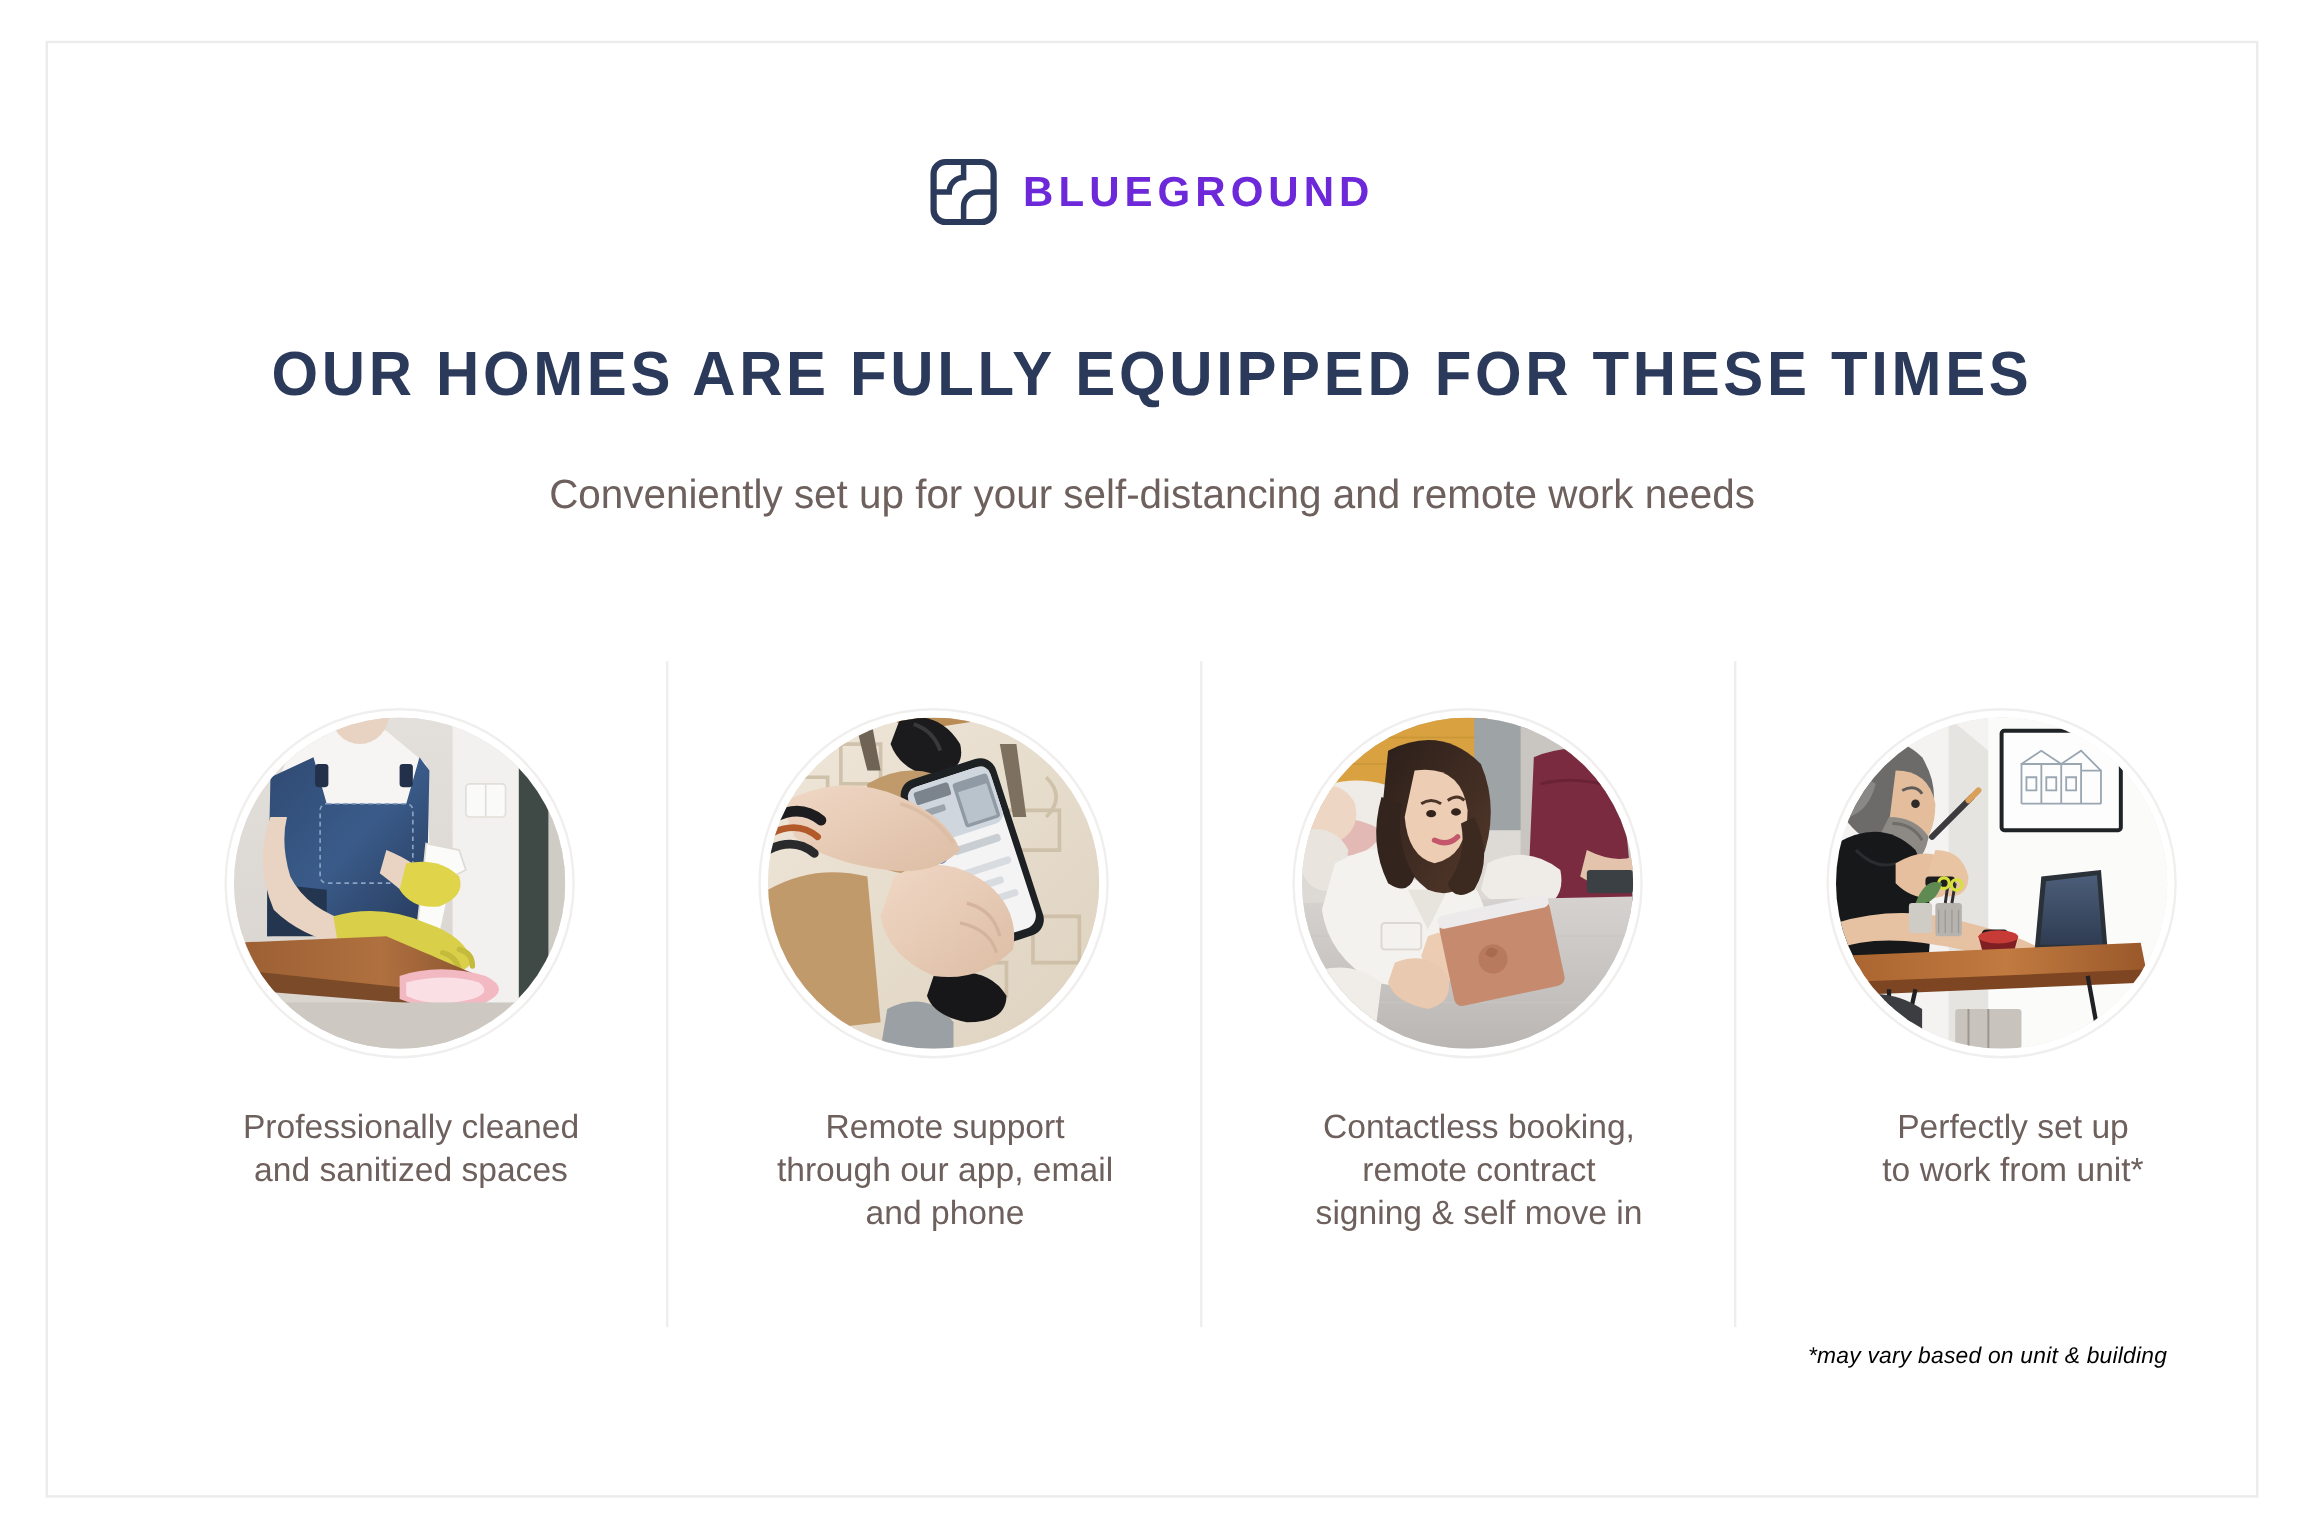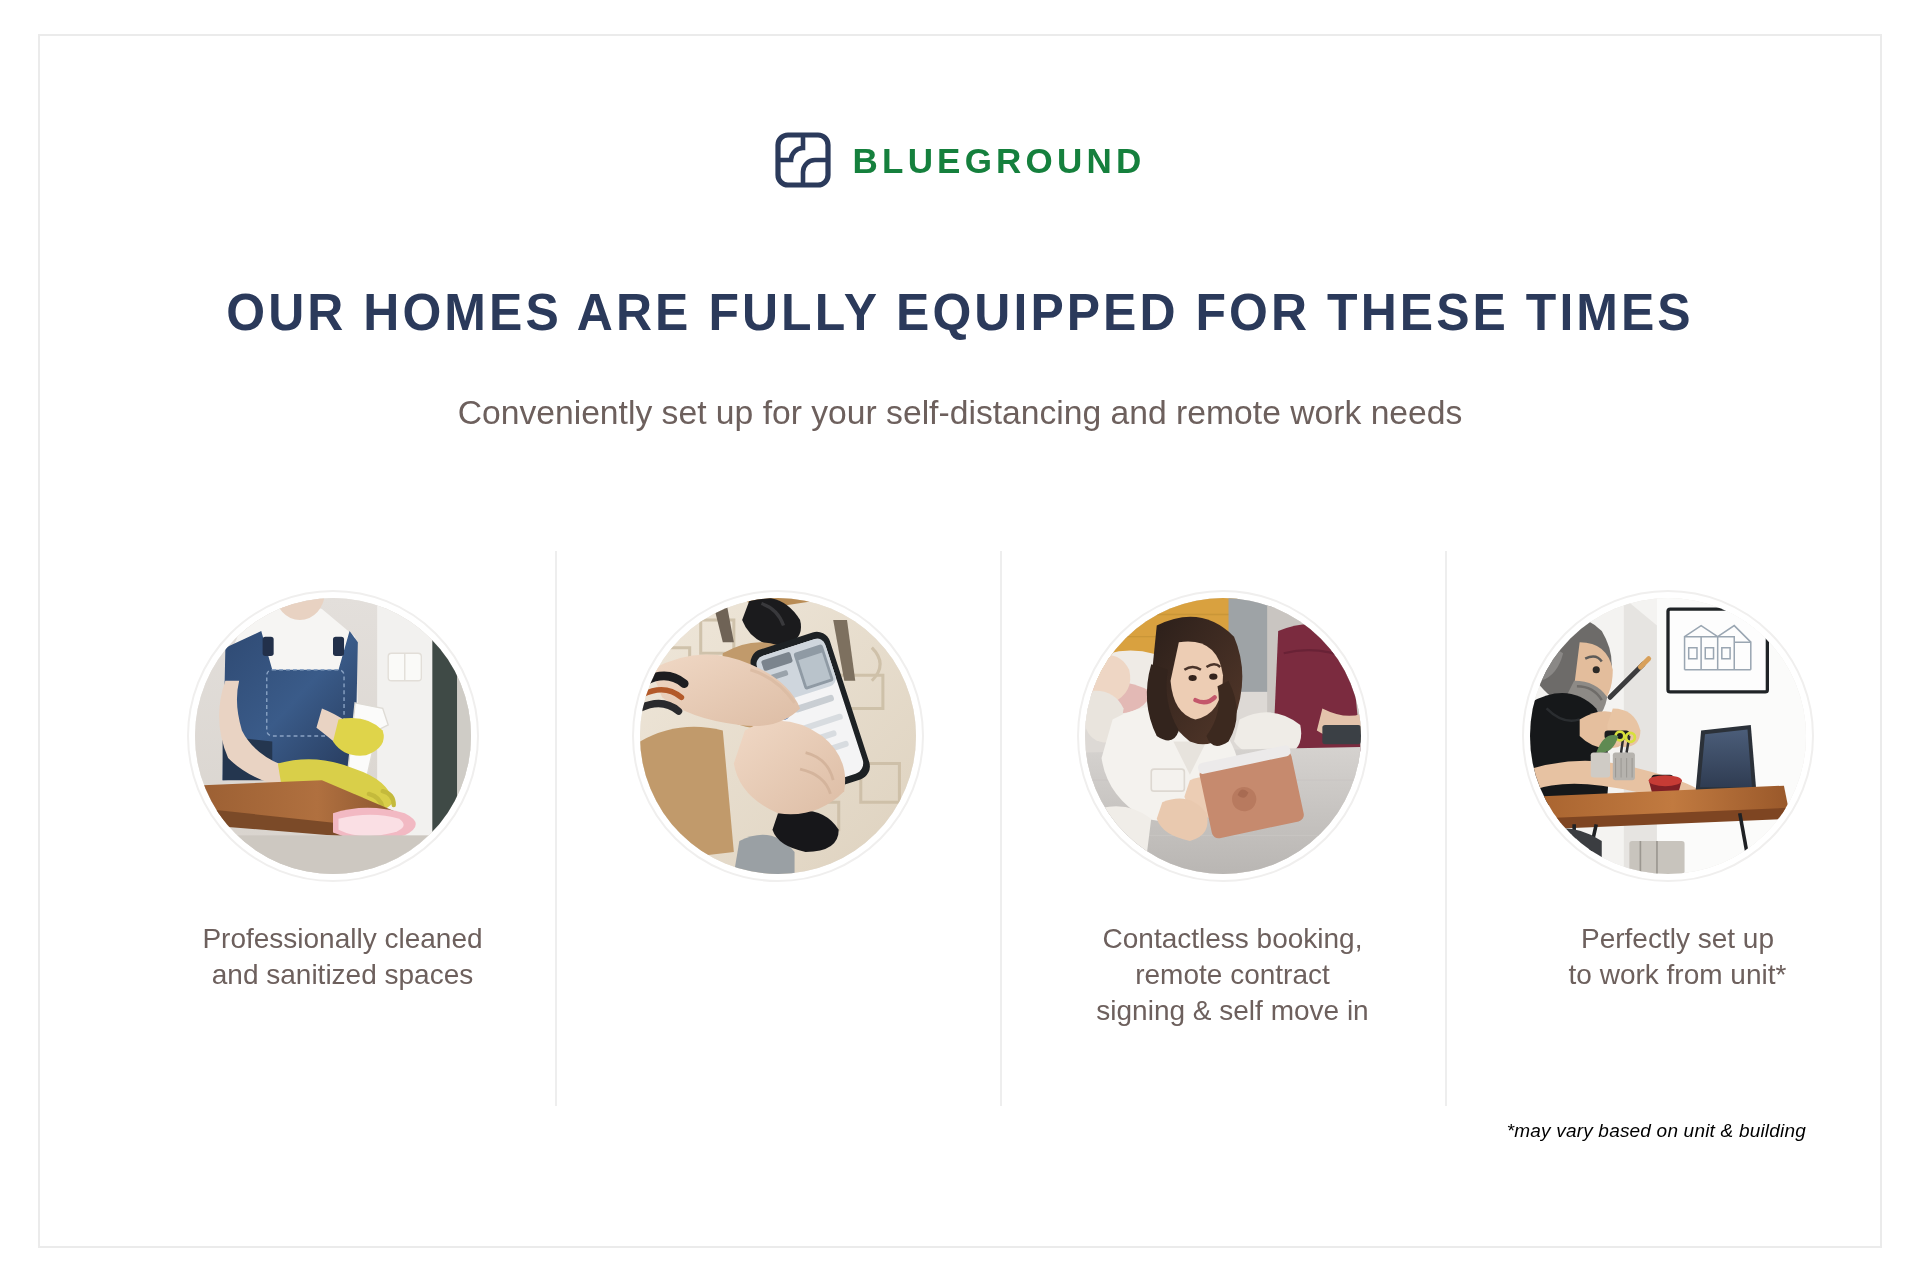--- a/index.html
+++ b/index.html
@@ -35,21 +35,21 @@
     display: flex;
     justify-content: center;
     align-items: center;
     gap: 22px;
   }
   #brand-mark { width: 56px; height: 56px; display: block; }
   #brand-word {
     font-size: 35px;
     font-weight: bold;
     letter-spacing: 4.2px;
-    color: #15803d;
+    color: #6d28d9;
     line-height: 1;
     white-space: nowrap;
   }
 
   
   #headline {
     position: absolute;
     top: 248px;
     left: 0;
     width: 100%;
@@ -292,20 +292,23 @@
 
             <path d="M4 26 Q22 16 40 24 Q54 30 58 40 Q50 48 36 46 Q18 44 8 36 Z" fill="url(#c2skin)"></path>
             <path d="M40 26 q10 3 16 12" stroke="#dcbda5" stroke-width="1.1" fill="none"></path>
 
             <path d="M2 30 Q10 26 16 31" stroke="#1d1d20" stroke-width="3.2" fill="none" stroke-linecap="round"></path>
             <path d="M1 35 Q9 31 15 36" stroke="#b35a2a" stroke-width="2" fill="none" stroke-linecap="round"></path>
             <path d="M0 40 Q8 36 14 41" stroke="#2a2a2d" stroke-width="2.6" fill="none" stroke-linecap="round"></path>
           </svg>
         </div>
       </div>
+      <div class="caption">Remote support
+through our app, email
+and phone</div>
     </div>
 
     <div class="col">
       <div class="photo-wrap">
         <div class="photo">
           <svg viewBox="0 0 100 100" preserveAspectRatio="xMidYMid slice" xmlns="http://www.w3.org/2000/svg">
             <defs>
               <linearGradient id="c3bed" x1="0" y1="0" x2="0" y2="1">
                 <stop offset="0" stop-color="#d5d2cf"></stop>
                   <stop offset="1" stop-color="#b9b6b3"></stop>

